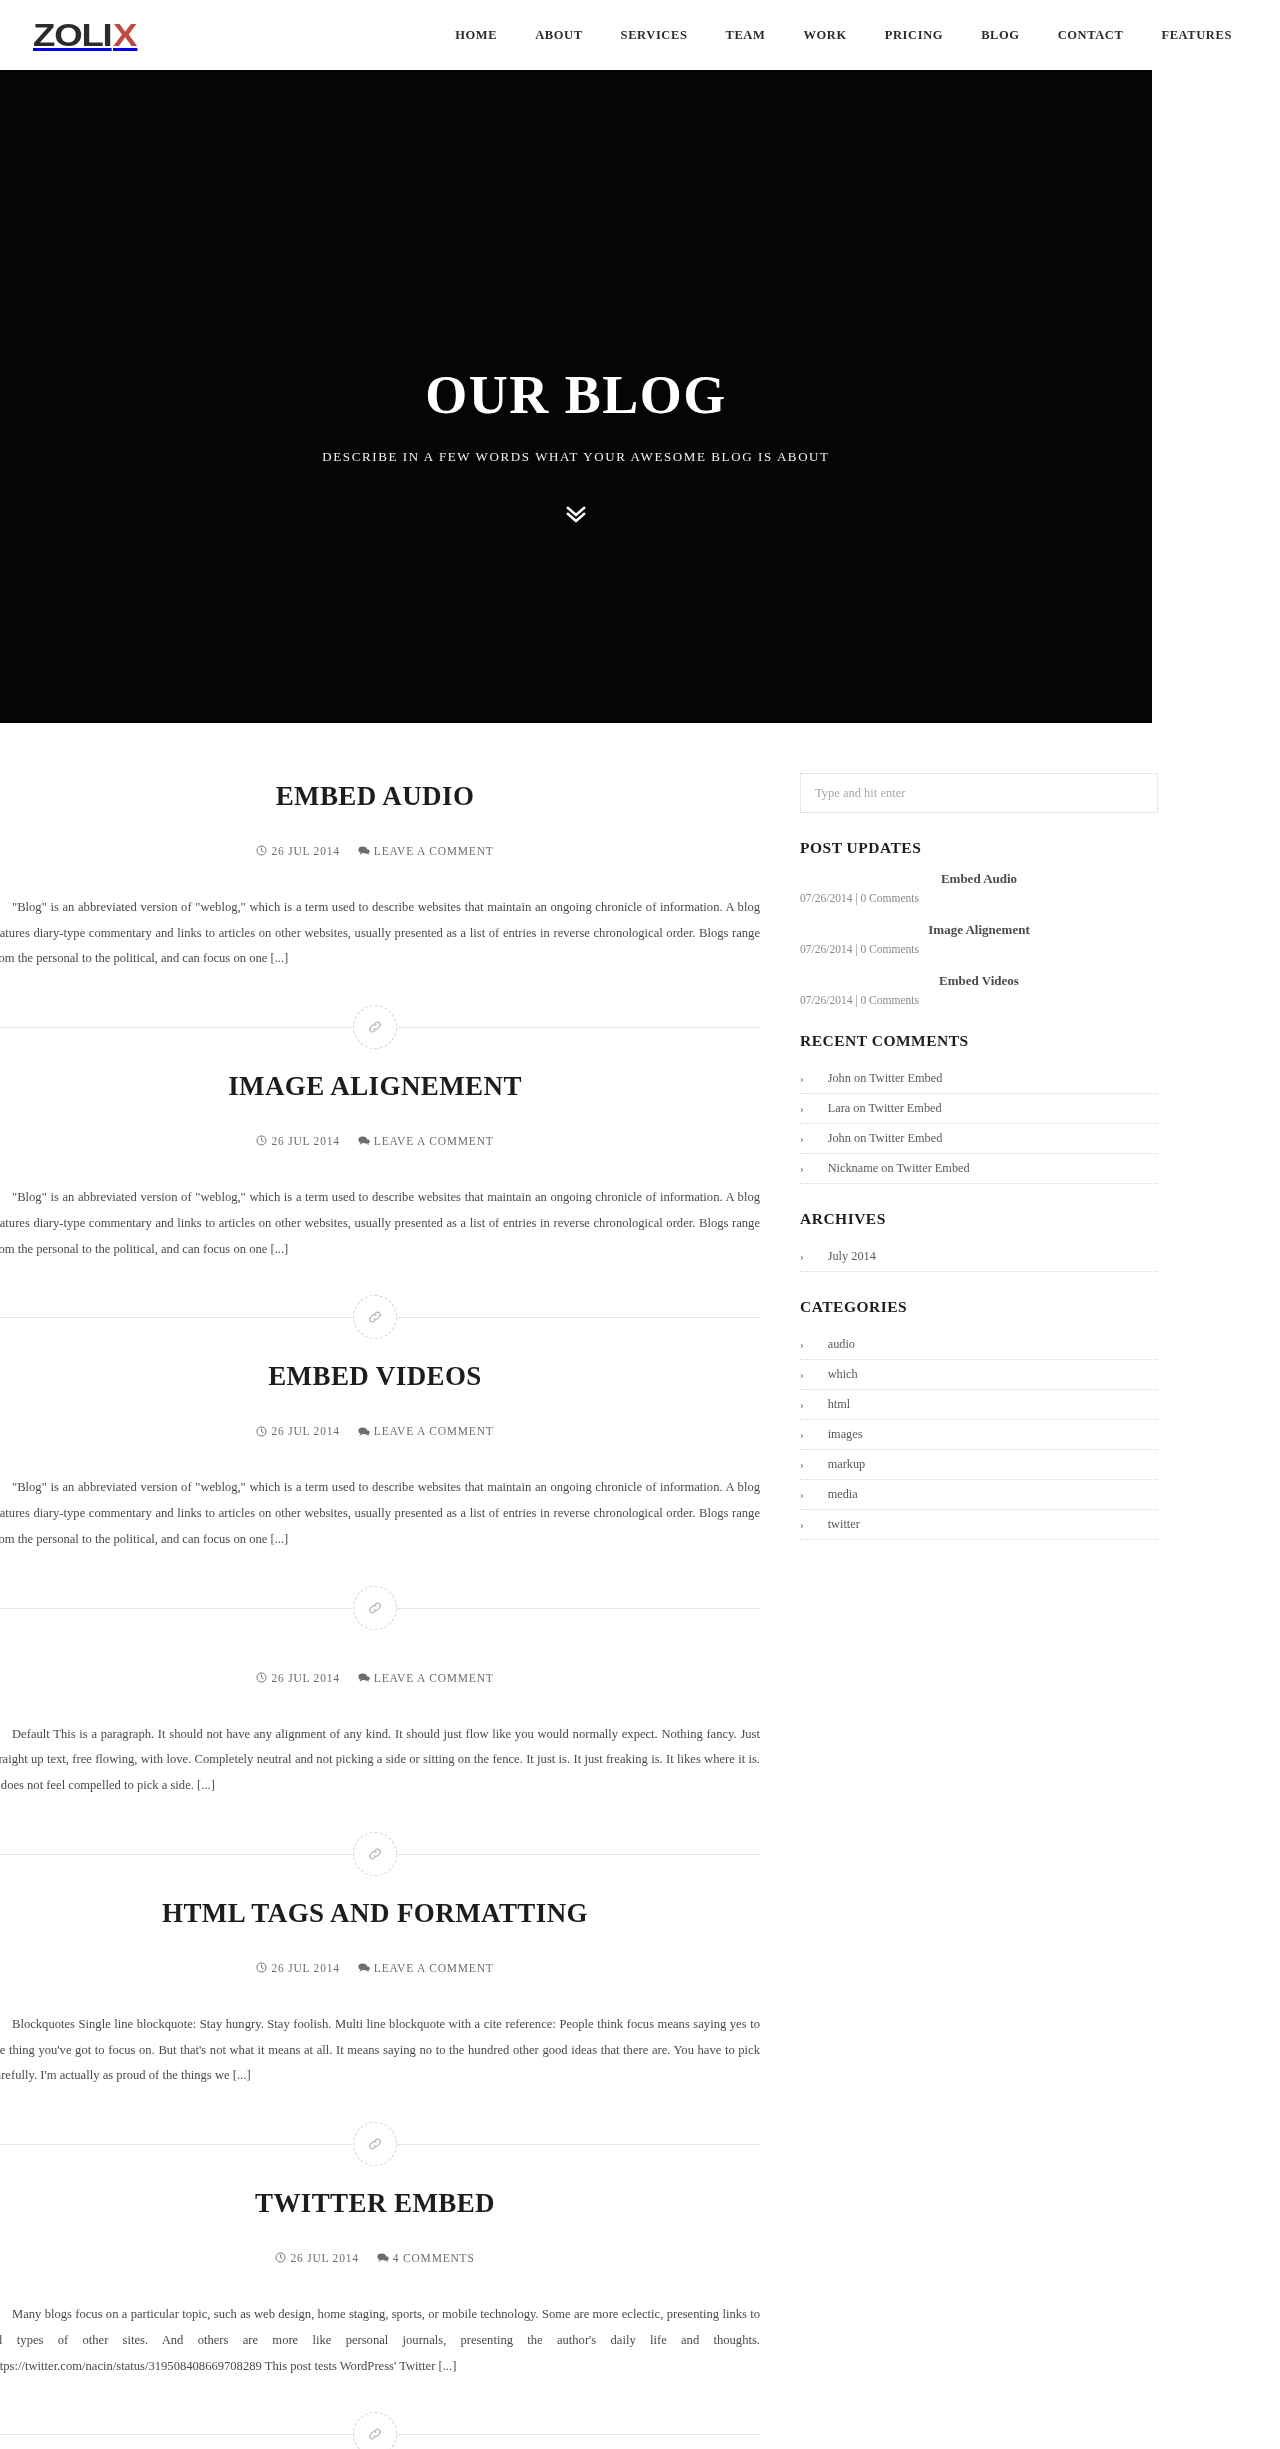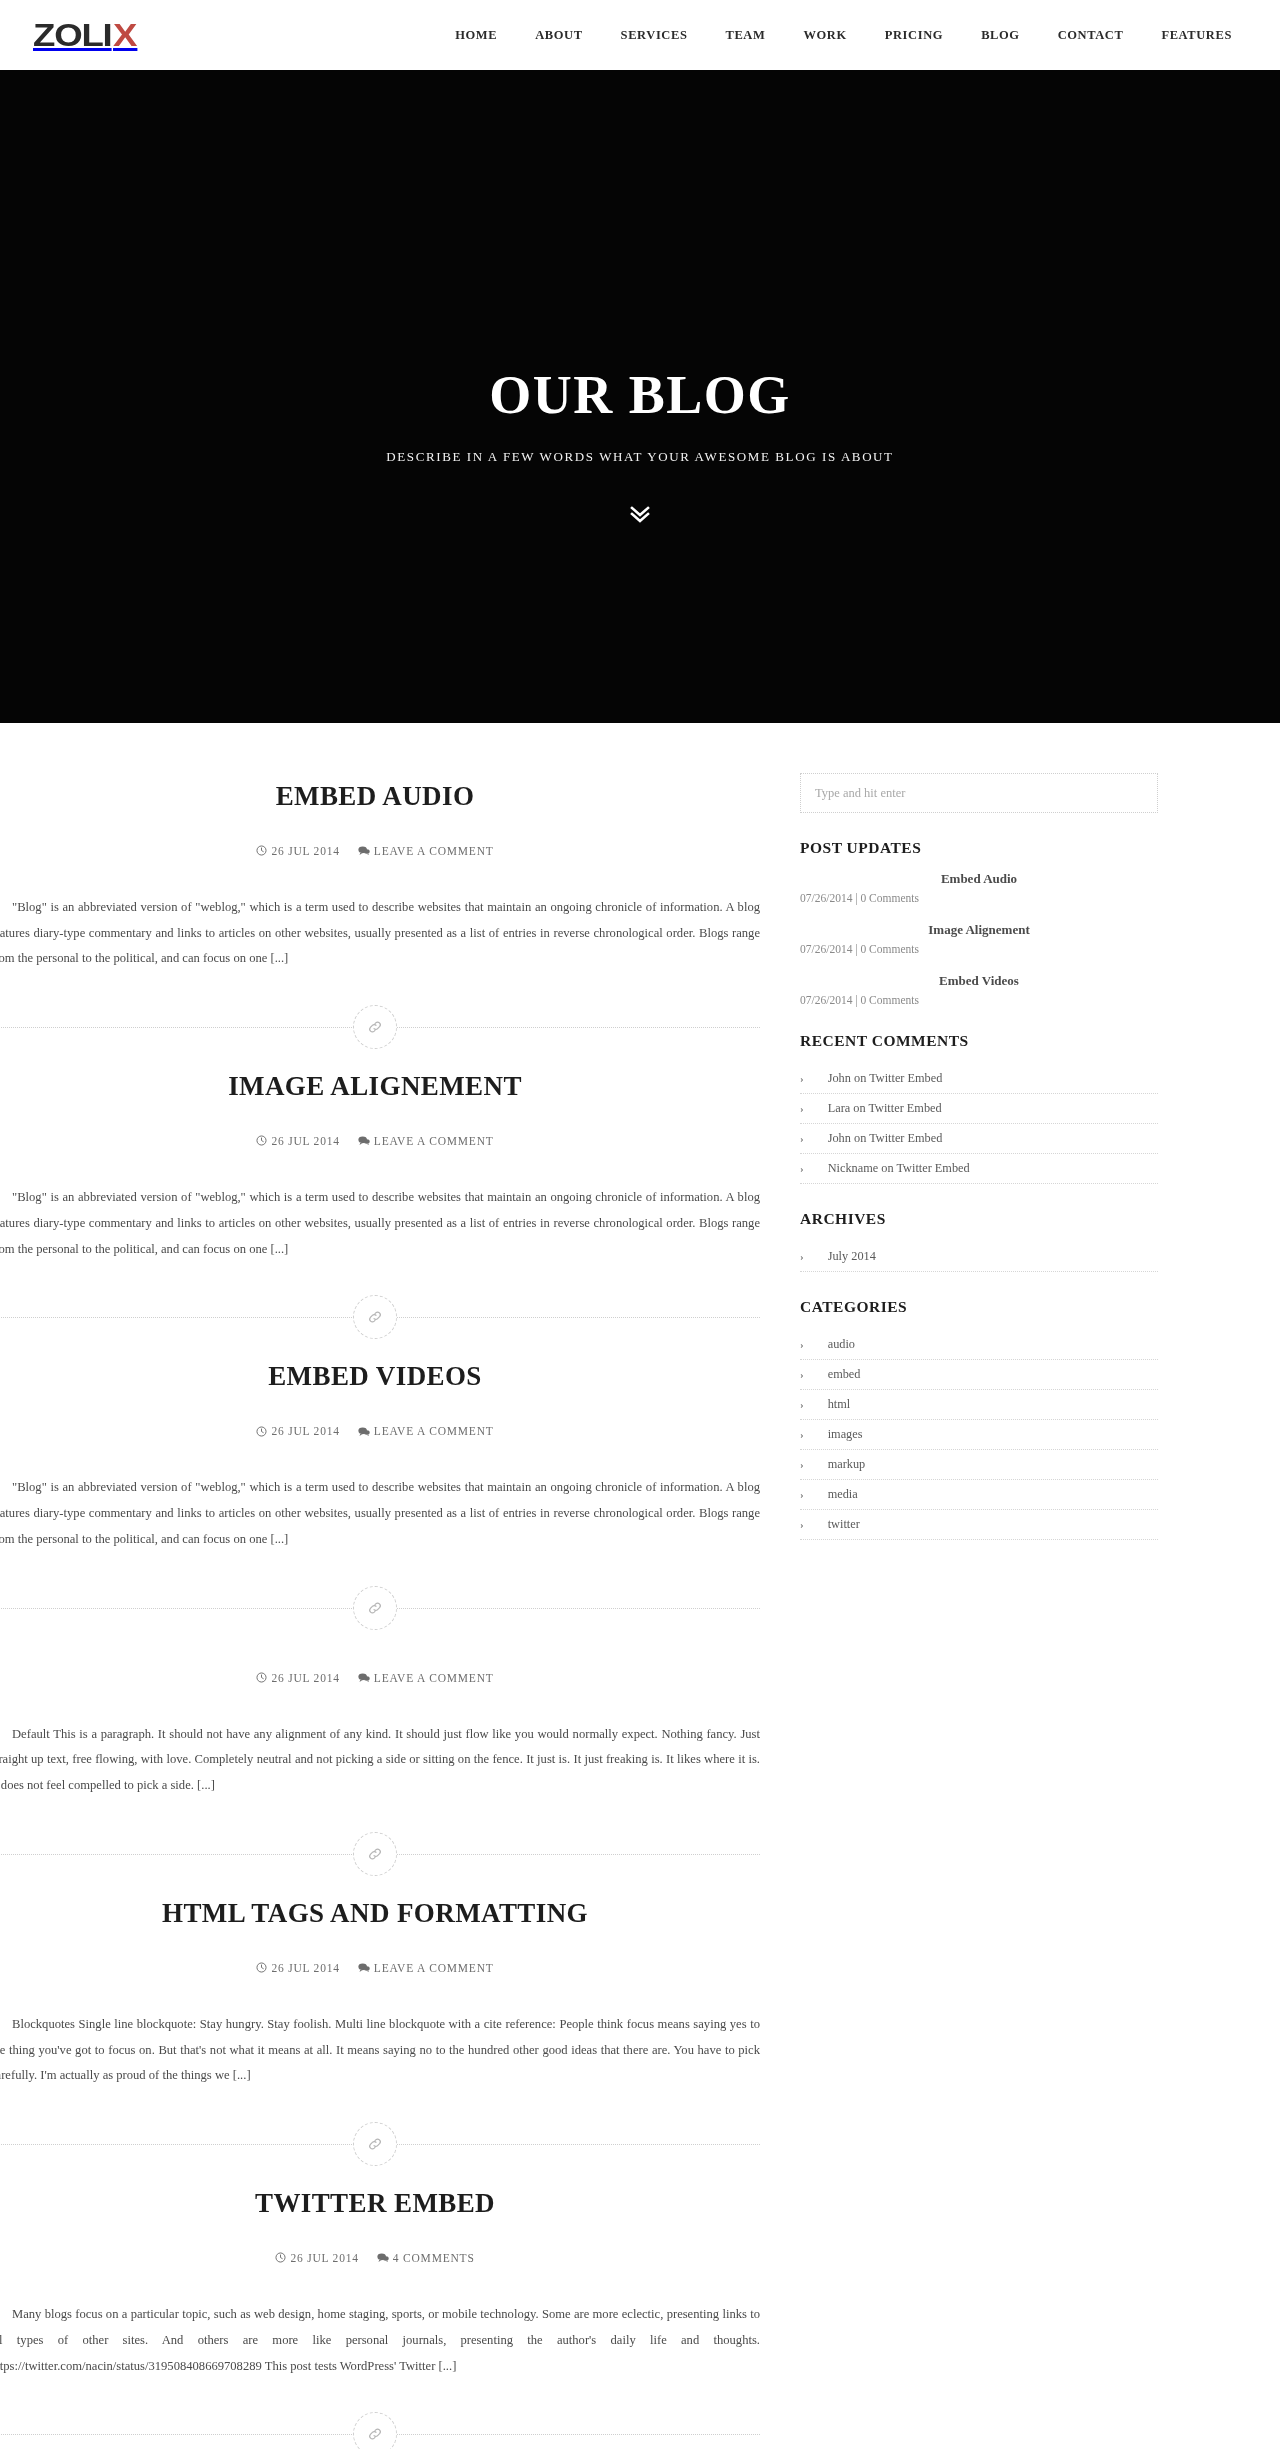--- a/index.html
+++ b/index.html
@@ -59,21 +59,21 @@
     letter-spacing: 0.6px;
     color: #2b2b2b;
     text-transform: uppercase;
     padding: 0 13px;
     text-decoration: none;
     white-space: nowrap;
   }
 
   
   .hero {
-    width: 1280px;
+    width: 1152px;
     height: 653px;
     background: #050505;
     position: relative;
   }
   .hero-inner {
     position: absolute;
     top: 0; left: 0; right: 0;
     padding-top: 296px;
     text-align: center;
   }
@@ -582,21 +582,21 @@
 
       <section class="widget">
         <h3 class="widget-title">CATEGORIES</h3>
         <ul class="linklist" id="categories">
             <li>
               <span class="chev">›</span>
               <a href="#">audio</a>
             </li>
             <li>
               <span class="chev">›</span>
-              <a href="#">embed</a>
+              <a href="#">which</a>
             </li>
             <li>
               <span class="chev">›</span>
               <a href="#">html</a>
             </li>
             <li>
               <span class="chev">›</span>
               <a href="#">images</a>
             </li>
             <li>

